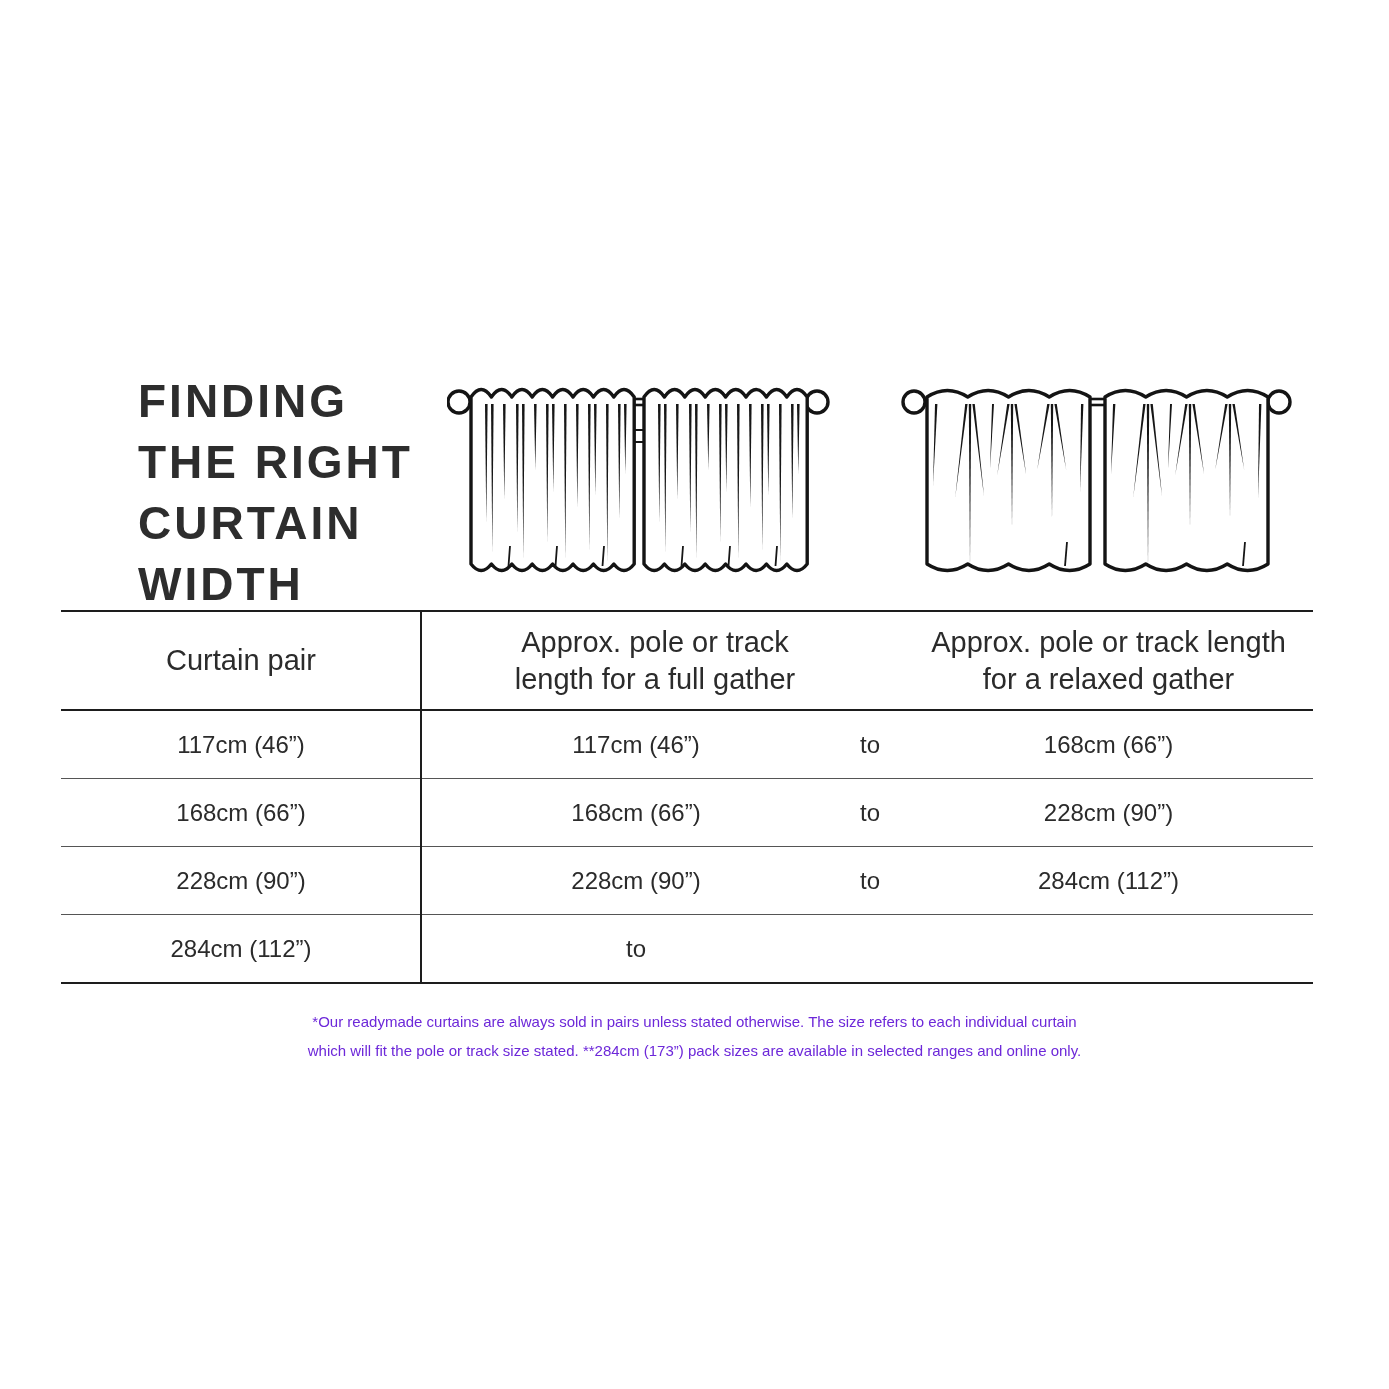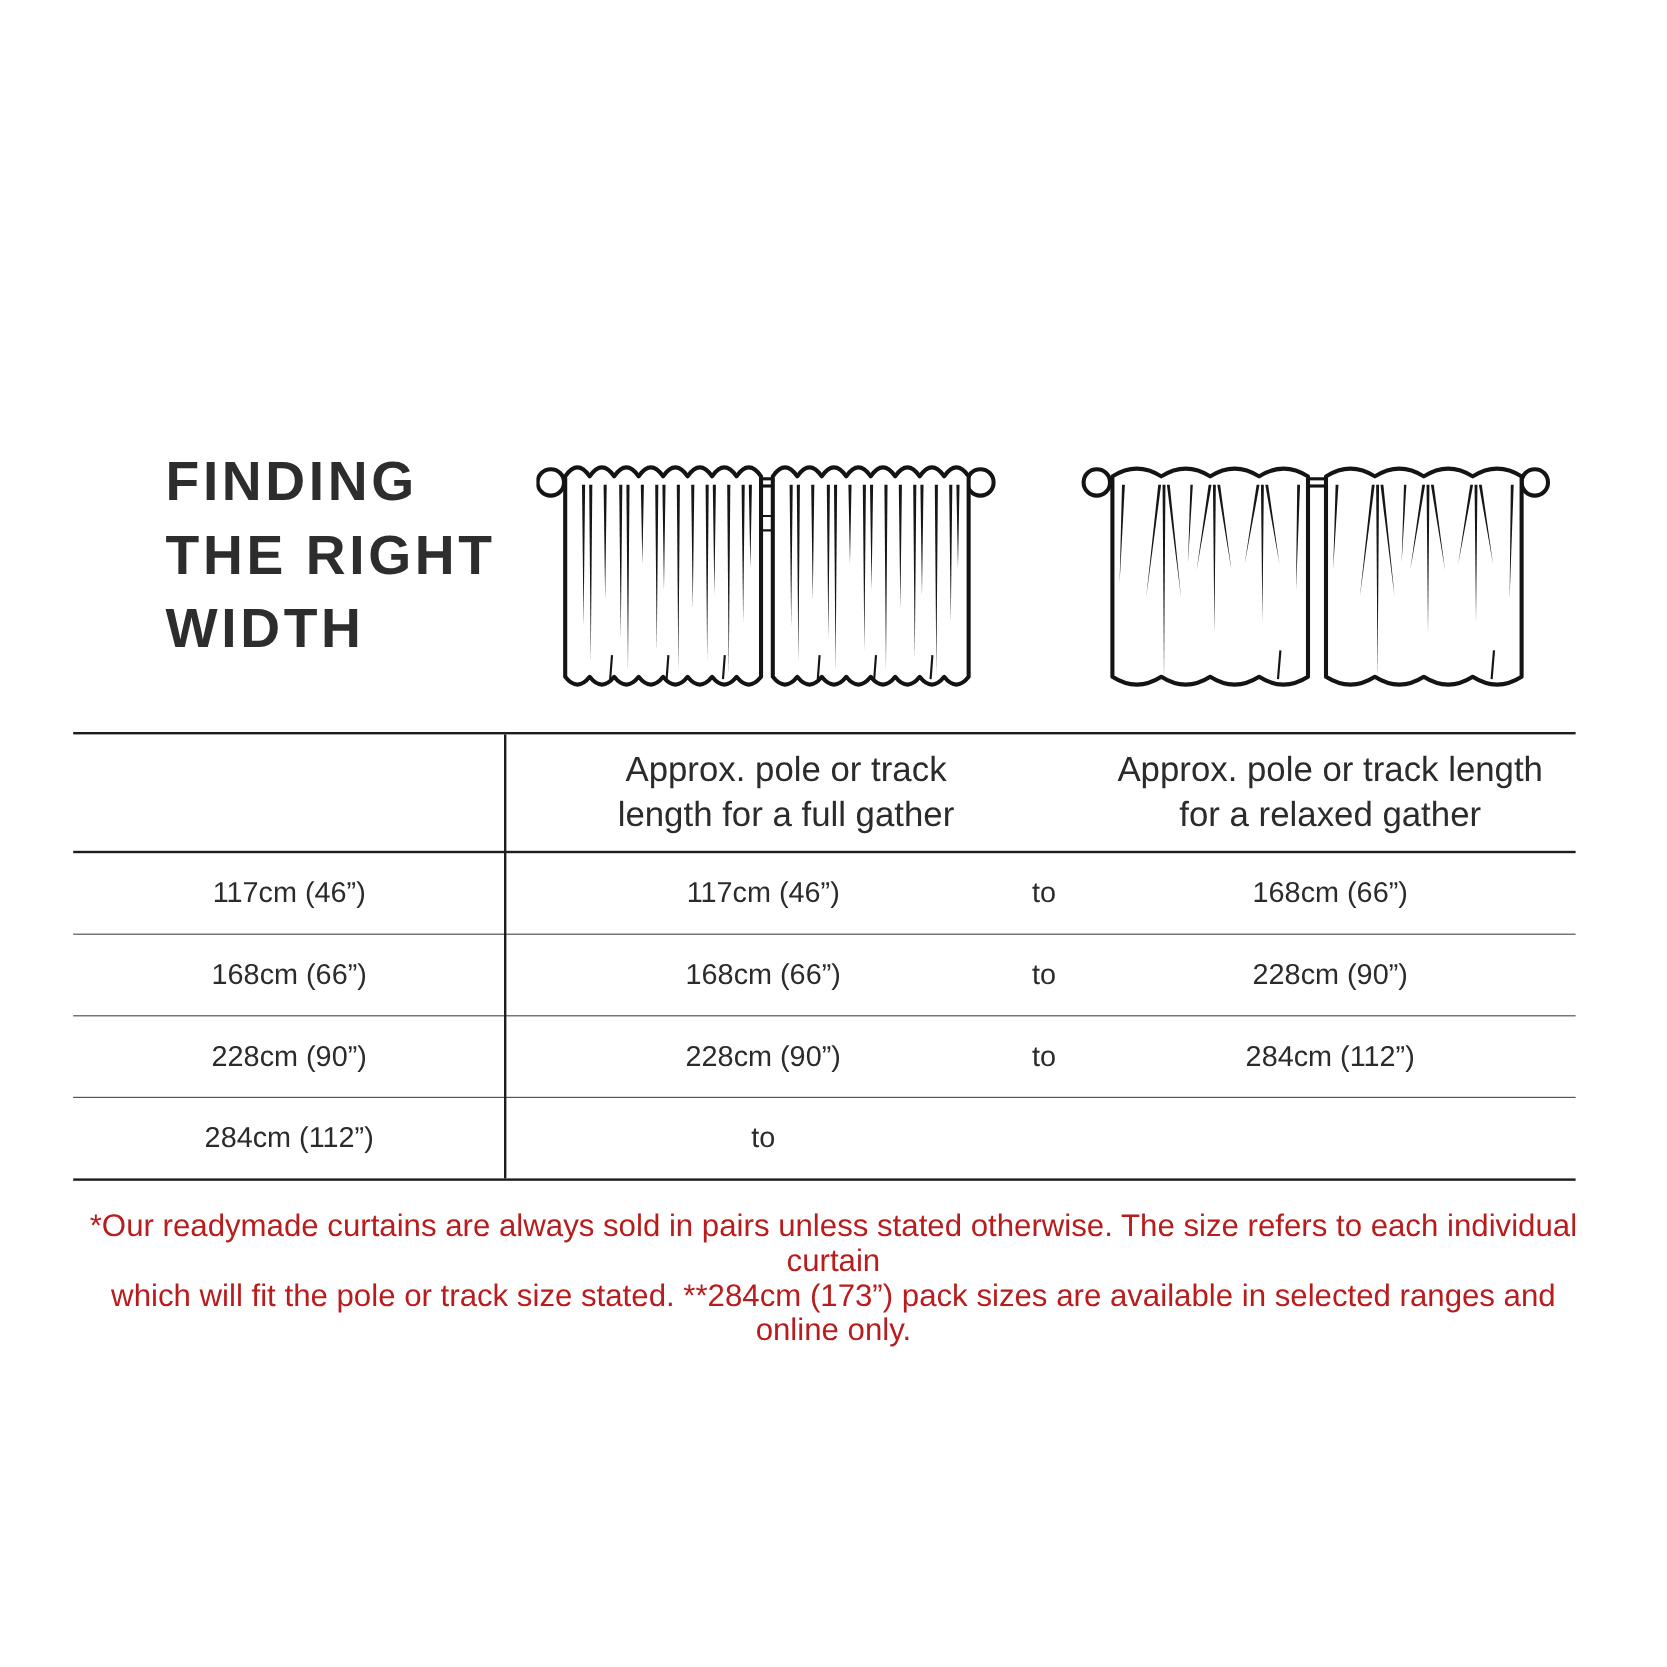--- a/index.html
+++ b/index.html
@@ -37,32 +37,33 @@
   .ghead .hcell span{display:block;}
   .grow{
     display:grid;grid-template-columns:360px 430px 38px 439px;
     height:67px;border-bottom:1.5px solid #555;
     align-items:center;text-align:center;font-size:24px;
   }
   .grow:last-child{border-bottom:none;}
   
   .footnote{
     position:absolute;left:61px;top:1007px;width:1267px;
-    text-align:center;font-size:26px;line-height:29px;color:#b91c1c;
+    text-align:center;font-size:15px;line-height:29px;color:#6d28d9;
   }
   .footnote span{display:block;}
 </style>
 </head>
 <body>
 
 <div id="canvas">
 
   <h1 class="title" style="margin:0;">
     <span>FINDING</span>
     <span>THE RIGHT</span>
+    <span>CURTAIN</span>
     <span>WIDTH</span>
   </h1>
 
   <svg class="illus" id="illus-full" width="384" height="215" viewBox="0 0 384 215">
     <defs>
       <polygon id="fold" class="fold" points="0,0 2.6,0 1.3,100"></polygon>
     </defs>
     <rect class="pole" x="12" y="25" width="358" height="6"></rect>
     <circle class="outline" cx="12" cy="28" r="11"></circle>
     <circle class="outline" cx="370" cy="28" r="11"></circle>
@@ -141,20 +142,21 @@
 
     <path class="tick" d="M170 168 l-2 24"></path>
     <path class="tick" d="M348 168 l-2 24"></path>
   </svg>
 
   <div class="gtable">
     <div class="vline"></div>
 
     <div class="ghead">
       <div class="hcell">
+        <span>Curtain pair</span>
       </div>
       <div class="hcell">
         <span>Approx. pole or track</span>
         <span>length for a full gather</span>
       </div>
       <div class="hcell">
         <span>Approx. pole or track length</span>
         <span>for a relaxed gather</span>
       </div>
     </div>

